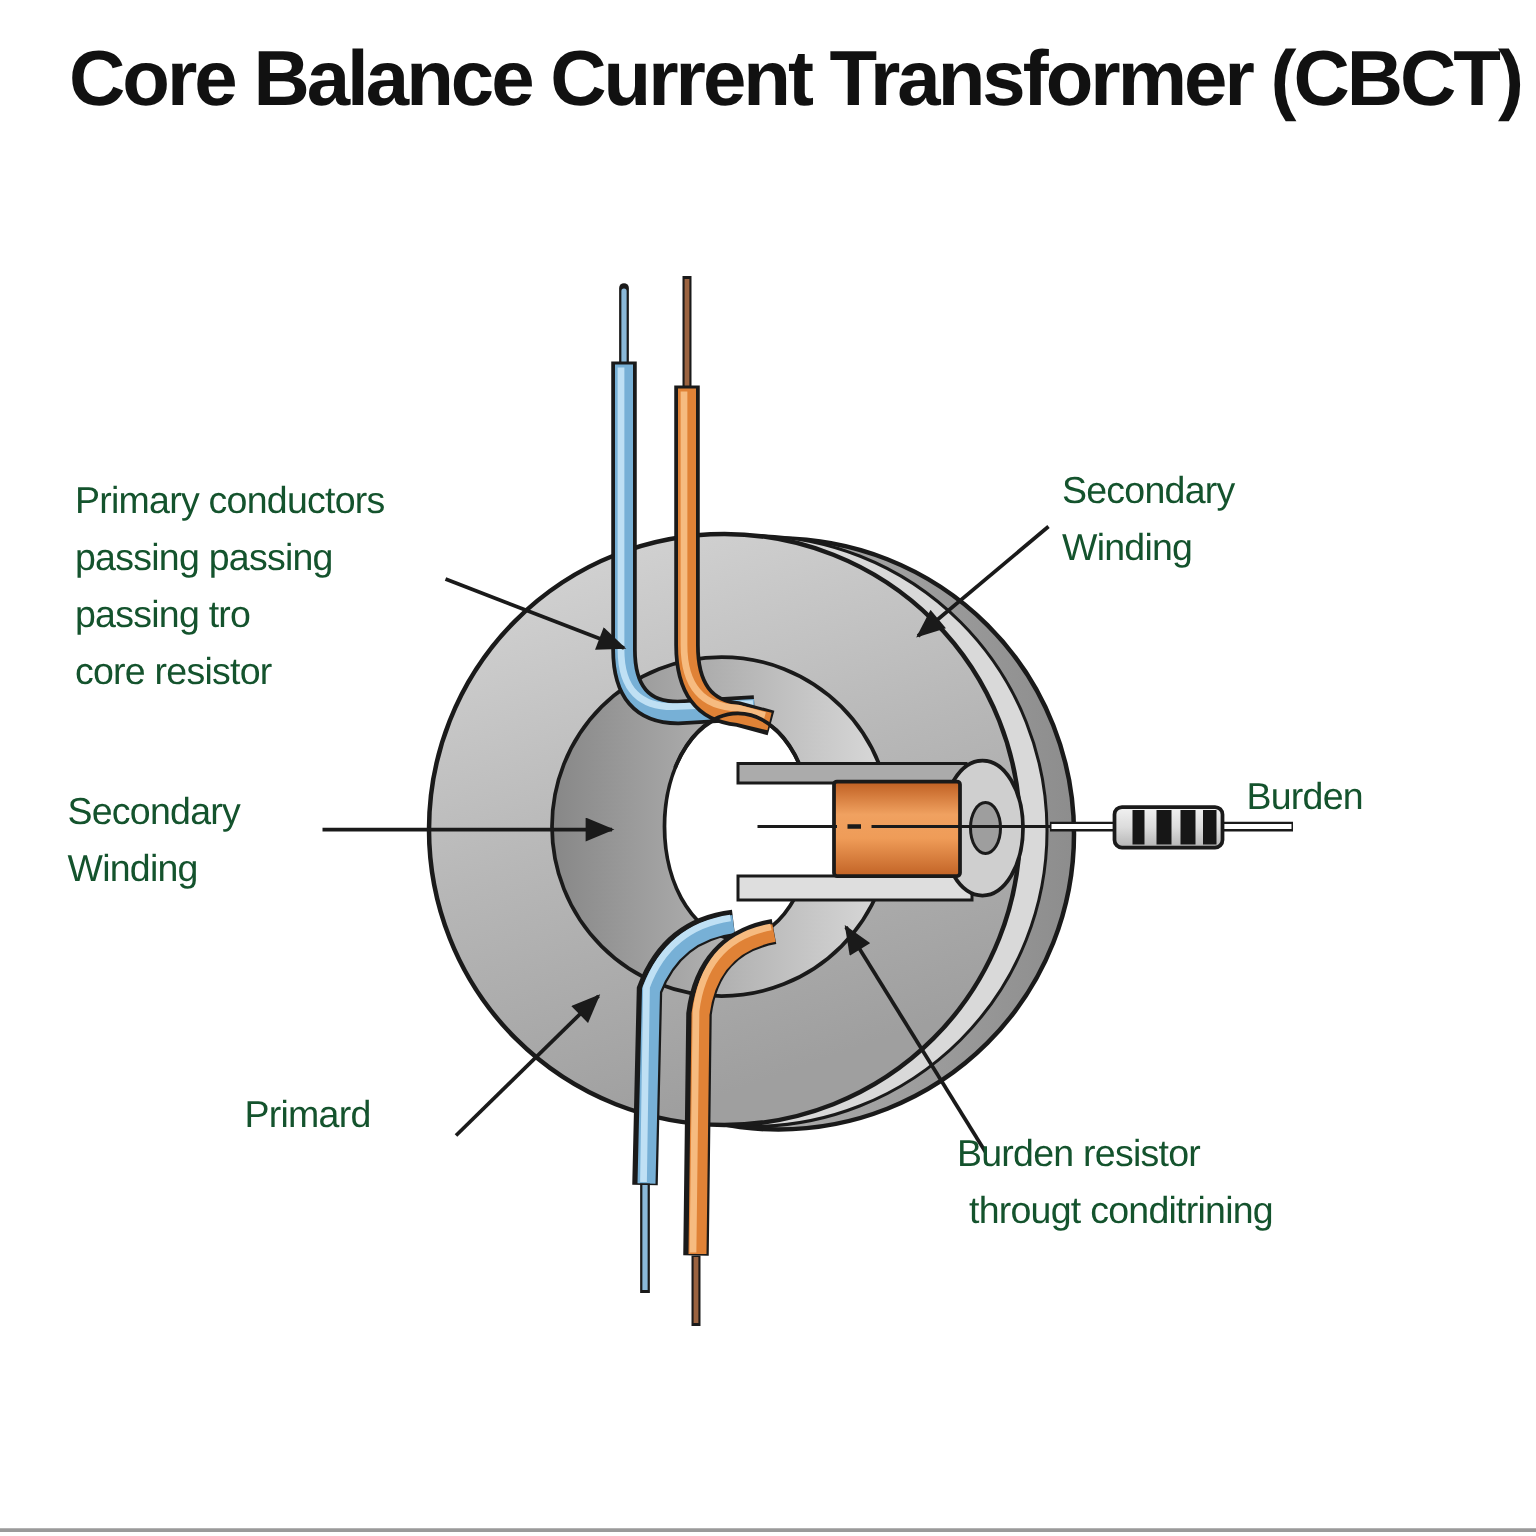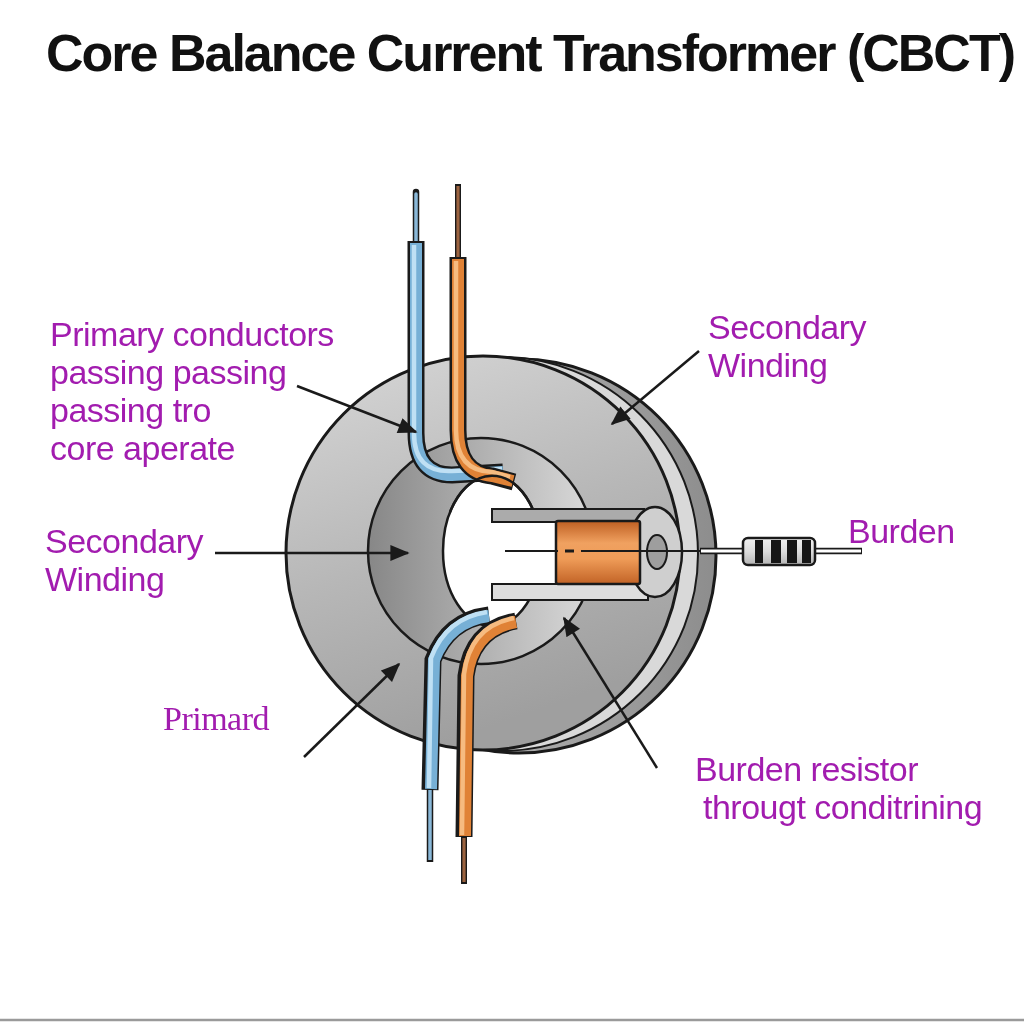--- a/index.html
+++ b/index.html
@@ -1,19 +1,19 @@
 <!DOCTYPE html>
 <html><head>
 <meta charset="utf-8">
 <style>
   html,body{margin:0;padding:0;background:#ffffff;}
   body{font-family:"Liberation Sans", sans-serif;}
   .stage{position:relative;width:1024px;height:1024px;background:#ffffff;overflow:hidden;}
   .stage svg{position:absolute;left:0;top:0;}
-  .lbl{position:absolute;color:#a21caf;font-size:34px;line-height:38px;letter-spacing:-0.5px;white-space:nowrap;}
+  .lbl{position:absolute;color:#14532d;font-size:25px;line-height:38px;letter-spacing:-0.5px;white-space:nowrap;}
   .lbl span{display:block;}
   .title{position:absolute;left:46px;top:26px;font-size:52px;line-height:54px;font-weight:bold;letter-spacing:-2px;color:#111;white-space:nowrap;}
 </style>
 </head>
 <body>
 
 <div class="stage">
 
   <svg width="1024" height="1024" viewBox="0 0 1024 1024">
     <defs>
@@ -127,39 +127,39 @@
 
     <line x1="0" y1="1020" x2="1024" y2="1020" stroke="#9a9a9a" stroke-width="2.5"></line>
   </svg>
 
   <div class="title">Core Balance Current Transformer (CBCT)</div>
 
   <div class="lbl" style="left:50px;top:315px;">
     <span>Primary conductors</span>
     <span>passing passing</span>
     <span>passing tro</span>
-    <span>core aperate</span>
+    <span>core resistor</span>
   </div>
 
   <div class="lbl" style="left:708px;top:308px;">
     <span>Secondary</span>
     <span>Winding</span>
   </div>
 
   <div class="lbl" style="left:45px;top:522px;">
     <span>Secondary</span>
     <span>Winding</span>
   </div>
 
-  <div class="lbl" style="left:163px;top:700px;font-family:Liberation Serif, serif;">
+  <div class="lbl" style="left:163px;top:724px;">
     <span>Primard</span>
   </div>
 
-  <div class="lbl" style="left:848px;top:512px;">
+  <div class="lbl" style="left:831px;top:512px;">
     <span>Burden</span>
   </div>
 
-  <div class="lbl" style="left:695px;top:750px;">
+  <div class="lbl" style="left:638px;top:750px;">
     <span>Burden resistor</span>
     <span style="padding-left:8px;">througt conditrining</span>
   </div>
 
 </div>
 
 </body></html>

